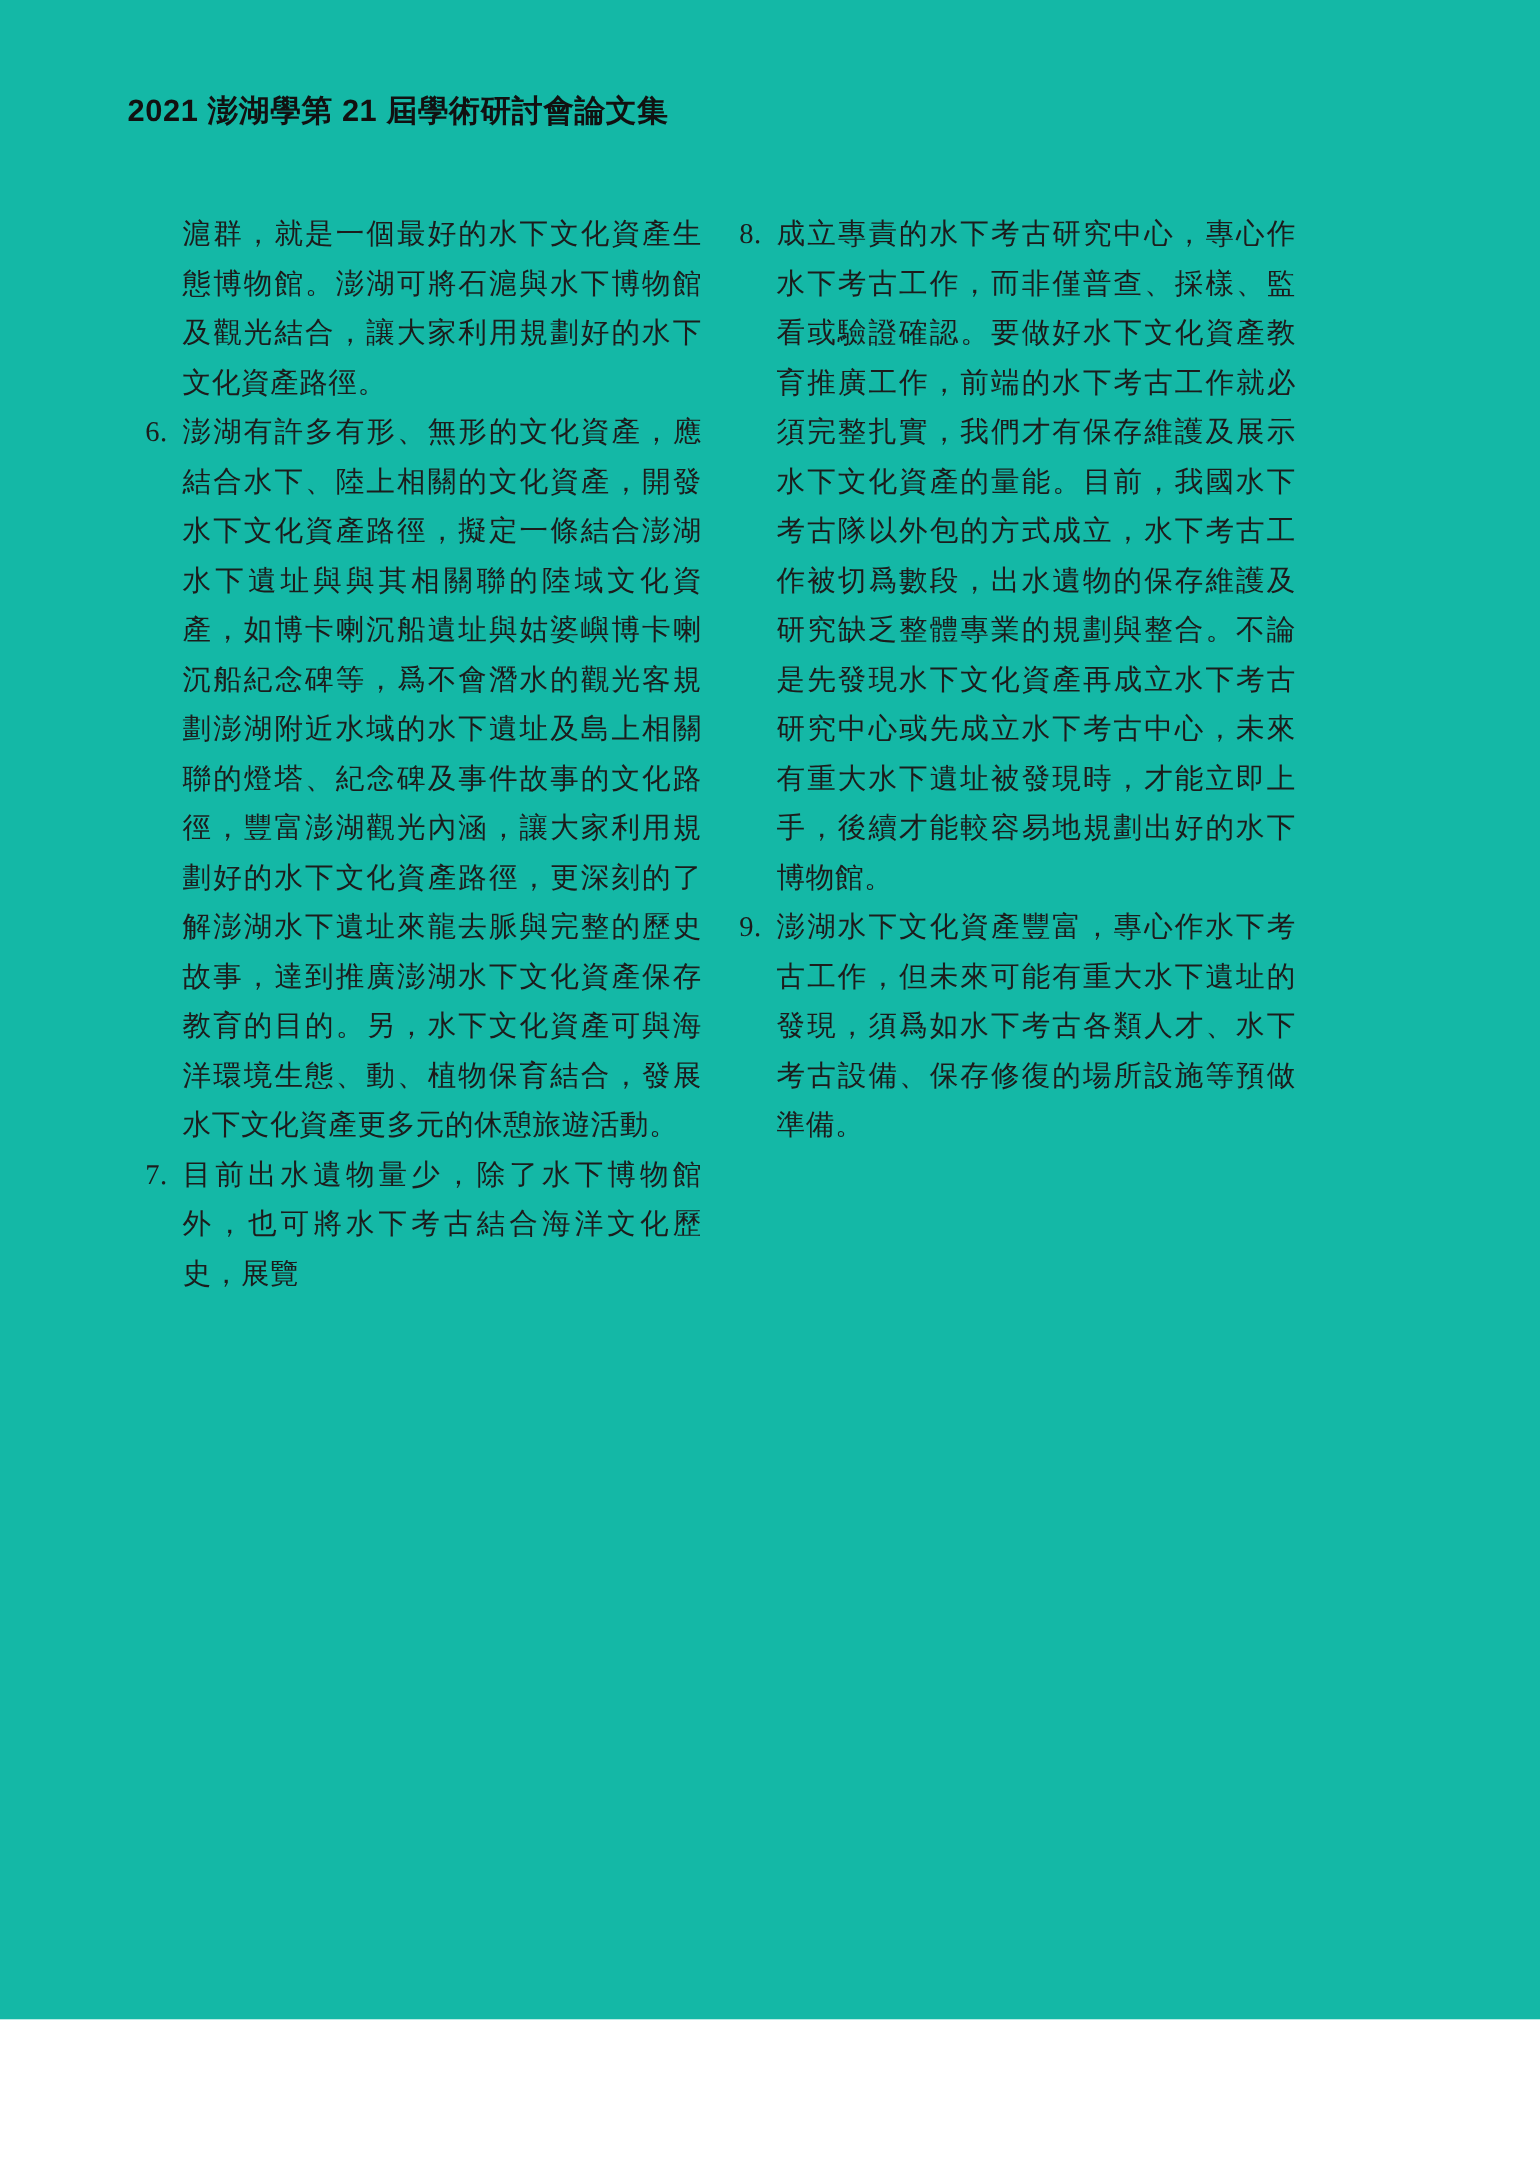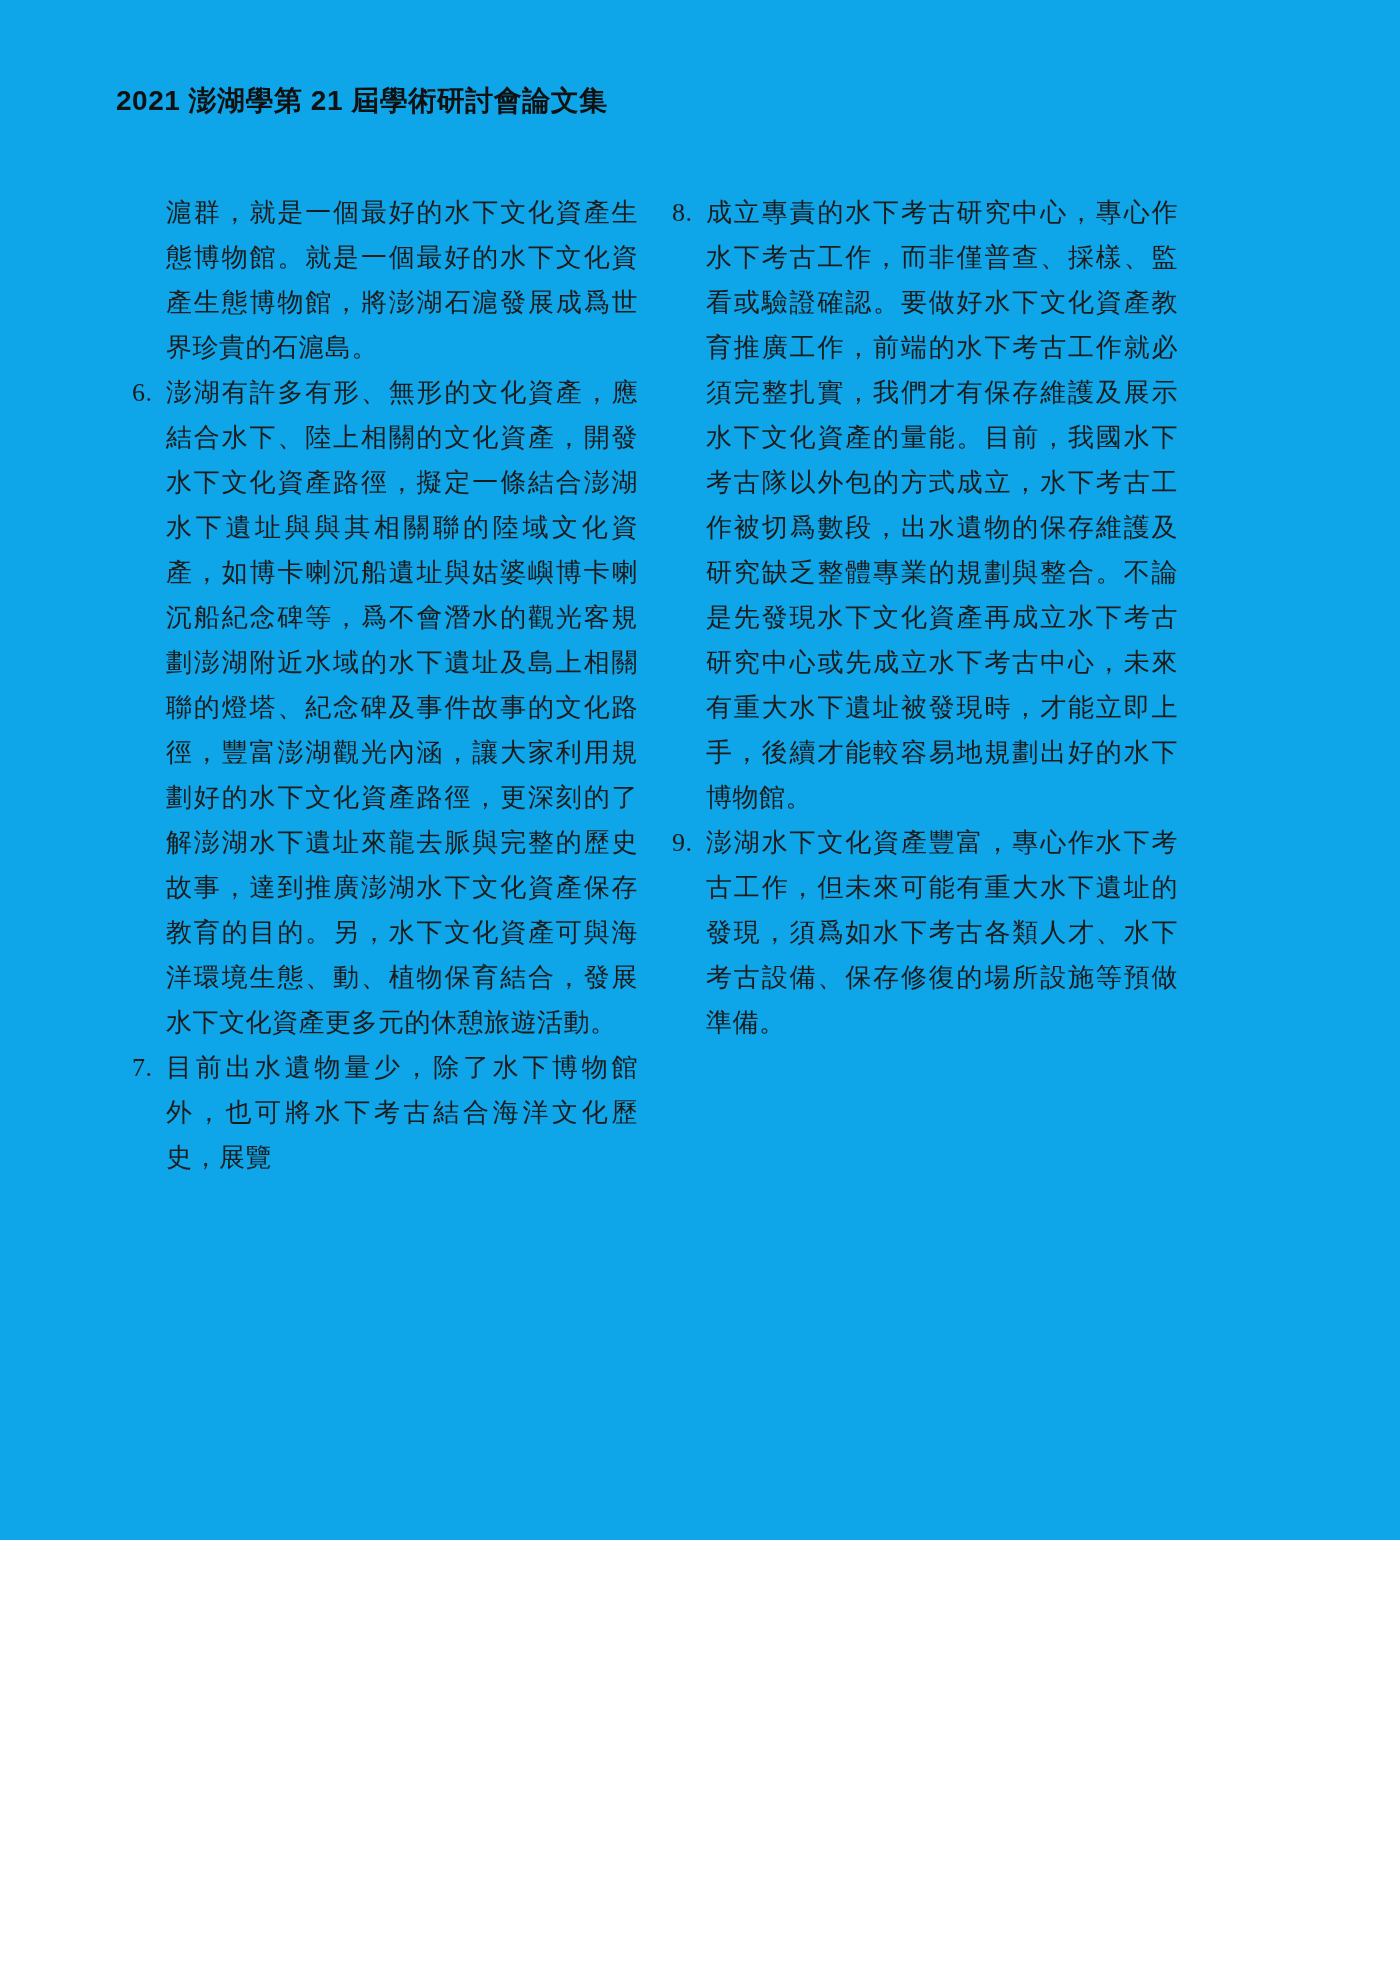--- a/index.html
+++ b/index.html
@@ -3,22 +3,22 @@
 <meta charset="utf-8">
 <style>
   html, body {
     margin: 0;
     padding: 0;
     background: #ffffff;
   }
   .page {
     position: relative;
     width: 1400px;
-    height: 1540px;
-    background: #0ea5e9;
+    height: 1836px;
+    background: #14b8a6;
     overflow: hidden;
     font-family: "Liberation Serif", serif;
   }
   .header {
     position: absolute;
     left: 116px;
     top: 82px;
     font-family: "Liberation Sans", sans-serif;
     font-weight: bold;
     font-size: 28px;
@@ -65,21 +65,21 @@
 </head>
 <body>
 
 <div class="page">
 
   <div class="header">2021 澎湖學第 21 屆學術研討會論文集</div>
 
   <div class="column left">
     <div class="item">
       <span class="num"></span>
-      <span class="txt">滬群，就是一個最好的水下文化資產生態博物館。就是一個最好的水下文化資產生態博物館，將澎湖石滬發展成爲世界珍貴的石滬島。</span>
+      <span class="txt">滬群，就是一個最好的水下文化資產生態博物館。澎湖可將石滬與水下博物館及觀光結合，讓大家利用規劃好的水下文化資產路徑。</span>
     </div>
     <div class="item">
       <span class="num">6.</span>
       <span class="txt">澎湖有許多有形、無形的文化資產，應結合水下、陸上相關的文化資產，開發水下文化資產路徑，擬定一條結合澎湖水下遺址與與其相關聯的陸域文化資產，如博卡喇沉船遺址與姑婆嶼博卡喇沉船紀念碑等，爲不會潛水的觀光客規劃澎湖附近水域的水下遺址及島上相關聯的燈塔、紀念碑及事件故事的文化路徑，豐富澎湖觀光內涵，讓大家利用規劃好的水下文化資產路徑，更深刻的了解澎湖水下遺址來龍去脈與完整的歷史故事，達到推廣澎湖水下文化資產保存教育的目的。另，水下文化資產可與海洋環境生態、動、植物保育結合，發展水下文化資產更多元的休憩旅遊活動。</span>
     </div>
     <div class="item">
       <span class="num">7.</span>
       <span class="txt">目前出水遺物量少，除了水下博物館外，也可將水下考古結合海洋文化歷史，展覽</span>
     </div>
   </div>

